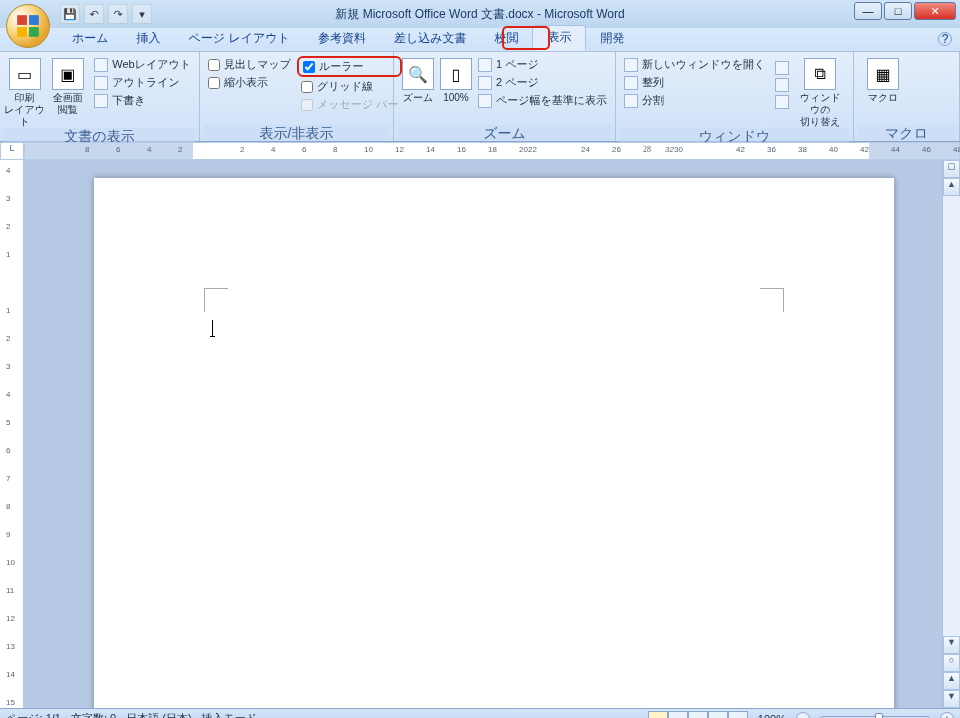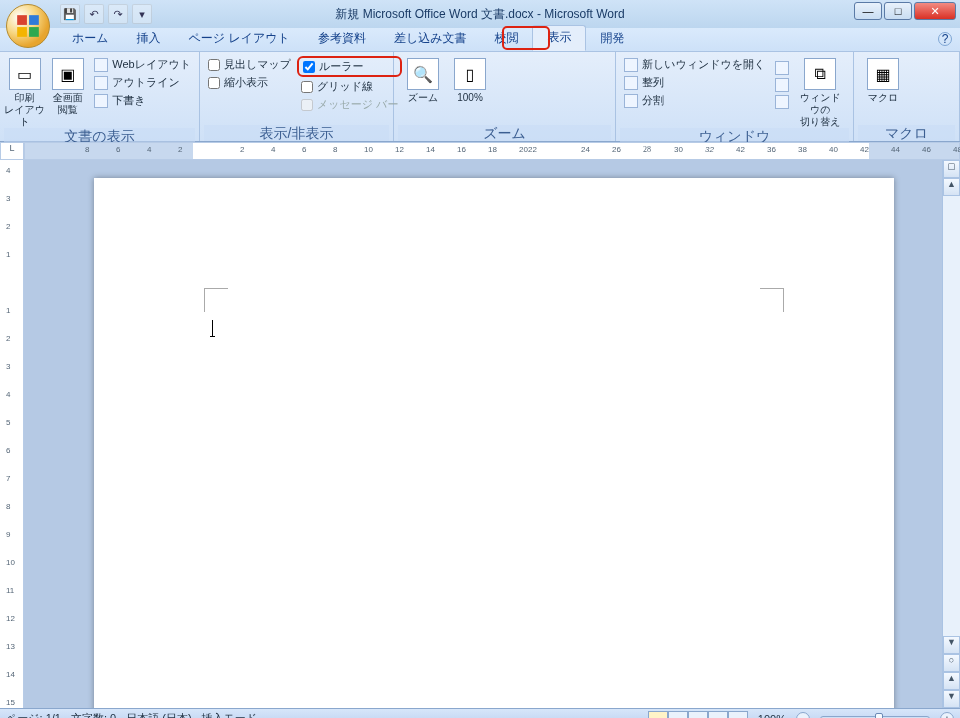--- a/index.html
+++ b/index.html
@@ -169,20 +169,34 @@
 
   <div class="group" style="width:222px;">
     <div class="group-body">
       <div class="big-btn">
         <span class="glyph">🔍</span>
         <span class="lbl">ズーム</span>
       </div>
       <div class="big-btn" style="width:40px;">
         <span class="glyph">▯</span>
         <span class="lbl">100%</span>
+      </div>
+      <div class="small-list">
+        <div class="small-item">
+            <span class="sicon"></span>
+            <span>1 ページ</span>
+          </div>
+        <div class="small-item">
+            <span class="sicon"></span>
+            <span>2 ページ</span>
+          </div>
+        <div class="small-item">
+            <span class="sicon"></span>
+            <span>ページ幅を基準に表示</span>
+          </div>
       </div>
     </div>
     <div class="group-label">ズーム</div>
   </div>
 
   <div class="group" style="width:238px;">
     <div class="group-body">
       <div class="small-list">
         <div class="small-item">
             <span class="sicon"></span>
@@ -246,21 +260,21 @@
         <span class="tick" style="left: 370px;">12</span>
         <span class="tick" style="left: 401px;">14</span>
         <span class="tick" style="left: 432px;">16</span>
         <span class="tick" style="left: 463px;">18</span>
         <span class="tick" style="left: 494px;">20</span>
         <span class="tick" style="left: 503px;">22</span>
         <span class="tick" style="left: 556px;">24</span>
         <span class="tick" style="left: 587px;">26</span>
         <span class="tick" style="left: 618px; font-family: Liberation Serif, serif;">28</span>
         <span class="tick" style="left: 649px;">30</span>
-        <span class="tick" style="left: 680px; font-style: italic;">32</span>
+        <span class="tick" style="left: 640px; font-style: italic;">32</span>
         <span class="tick" style="left: 711px;">42</span>
         <span class="tick" style="left: 742px;">36</span>
         <span class="tick" style="left: 773px;">38</span>
         <span class="tick" style="left: 804px;">40</span>
         <span class="tick" style="left: 835px;">42</span>
         <span class="tick" style="left: 866px;">44</span>
         <span class="tick" style="left: 897px;">46</span>
         <span class="tick" style="left: 928px;">48</span>
       </div>
   </div>

